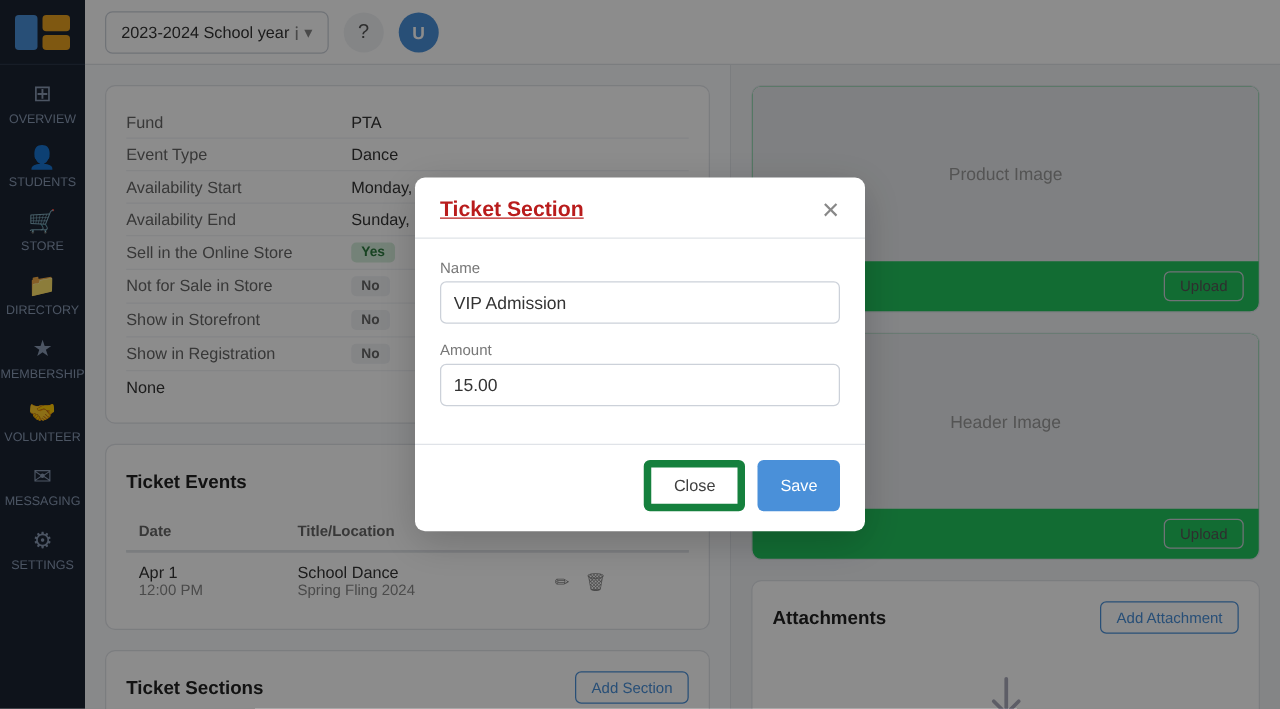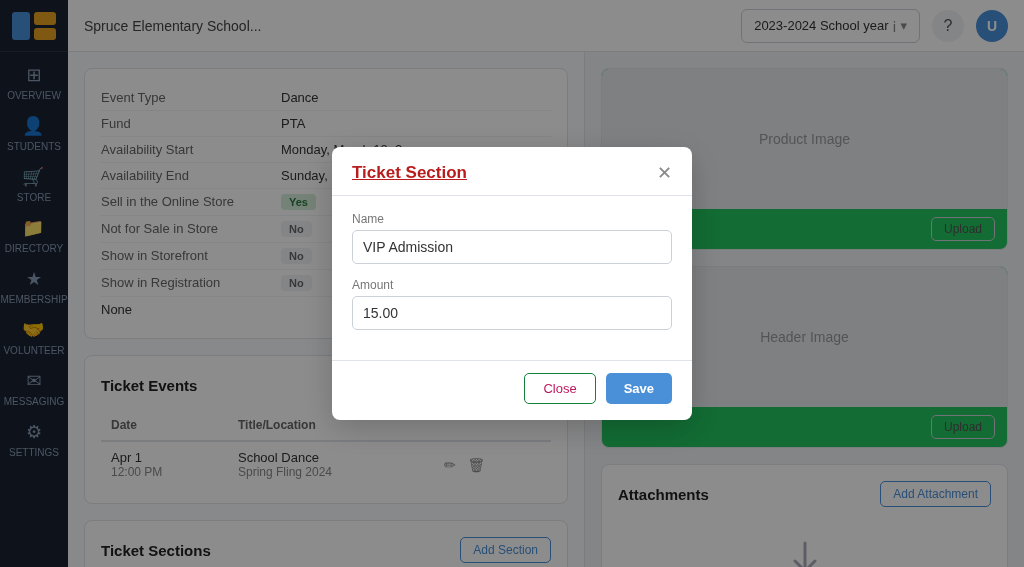--- a/index.html
+++ b/index.html
@@ -58,22 +58,22 @@
     .modal-overlay { position: fixed; top: 0; left: 0; right: 0; bottom: 0; background: rgba(0,0,0,0.45); z-index: 100; display: flex; align-items: center; justify-content: center; }
     .modal { background: #fff; border-radius: 8px; width: 360px; box-shadow: 0 8px 32px rgba(0,0,0,0.2); }
     .modal-header { display: flex; align-items: center; justify-content: space-between; padding: 16px 20px 12px; border-bottom: 1px solid #e0e3e8; }
     .modal-title { font-size: 17px; font-weight: 600; color: #b91c1c; text-decoration: underline; }
     .modal-close { background: none; border: none; cursor: pointer; color: #888; font-size: 18px; line-height: 1; }
     .modal-body { padding: 16px 20px; }
     .form-group { margin-bottom: 14px; }
     .form-label { font-size: 12px; color: #777; margin-bottom: 4px; display: block; }
     .form-input { width: 100%; border: 1px solid #ccd1d9; border-radius: 5px; padding: 8px 10px; font-size: 14px; color: #333; outline: none; }
     .modal-footer { display: flex; justify-content: flex-end; gap: 10px; padding: 12px 20px 16px; border-top: 1px solid #e0e3e8; }
-    .btn-close { background: #fff; border: 1px solid #15803d; border-radius: 5px; padding: 7px 18px; font-size: 13px; cursor: pointer; color: #be185d; }
-    .btn-save { background: #4a90d9; border: none; border-radius: 5px; padding: 7px 18px; font-size: 13px; cursor: pointer; color: #fff; font-weight: 700; }
+    .btn-close { background: #fff; border: 6px solid #15803d; border-radius: 5px; padding: 7px 18px; font-size: 13px; cursor: pointer; color: #404040; }
+    .btn-save { background: #4a90d9; border: none; border-radius: 5px; padding: 7px 18px; font-size: 13px; cursor: pointer; color: #fff; font-weight: 400; }
   </style>
 </head>
 <body>
 
 <div class="sidebar">
   <div class="sidebar-logo">
     <svg viewBox="0 0 44 28" fill="none" xmlns="http://www.w3.org/2000/svg">
       <rect x="0" y="0" width="18" height="28" rx="3" fill="#4a90d9"></rect>
       <rect x="22" y="0" width="22" height="13" rx="3" fill="#e8a020"></rect>
       <rect x="22" y="16" width="22" height="12" rx="3" fill="#e8a020"></rect>
@@ -109,46 +109,43 @@
       <span>MESSAGING</span>
     </div>
     <div class="sidebar-item">
       <span class="icon">⚙</span>
       <span>SETTINGS</span>
     </div>
   </div>
 </div>
 
 <div class="topbar">
-  <div class="topbar-left">
-    <span>Spruce Elementary School...</span>
-  </div>
   <div class="topbar-right">
     <button class="school-year-btn">
       <span>2023-2024 School year</span>
       <span style="color:#888; font-size:15px;">ℹ</span>
       <span style="color:#888;">▾</span>
     </button>
     <div class="topbar-icon">?</div>
     <div class="topbar-icon" style="background:#4a90d9; color:#fff; font-size:14px; font-weight:600;">U</div>
   </div>
 </div>
 
 <div class="main">
 
   <div class="left-panel">
 
     <div class="info-card">
       <div class="info-row">
+        <span class="info-label">Fund</span>
+        <span class="info-value">PTA</span>
+      </div>
+      <div class="info-row">
         <span class="info-label">Event Type</span>
         <span class="info-value">Dance</span>
-      </div>
-      <div class="info-row">
-        <span class="info-label">Fund</span>
-        <span class="info-value">PTA</span>
       </div>
       <div class="info-row">
         <span class="info-label">Availability Start</span>
         <span class="info-value">Monday, March 18, 2...</span>
       </div>
       <div class="info-row">
         <span class="info-label">Availability End</span>
         <span class="info-value">Sunday, March 31, 2...</span>
       </div>
       <div class="info-row">

